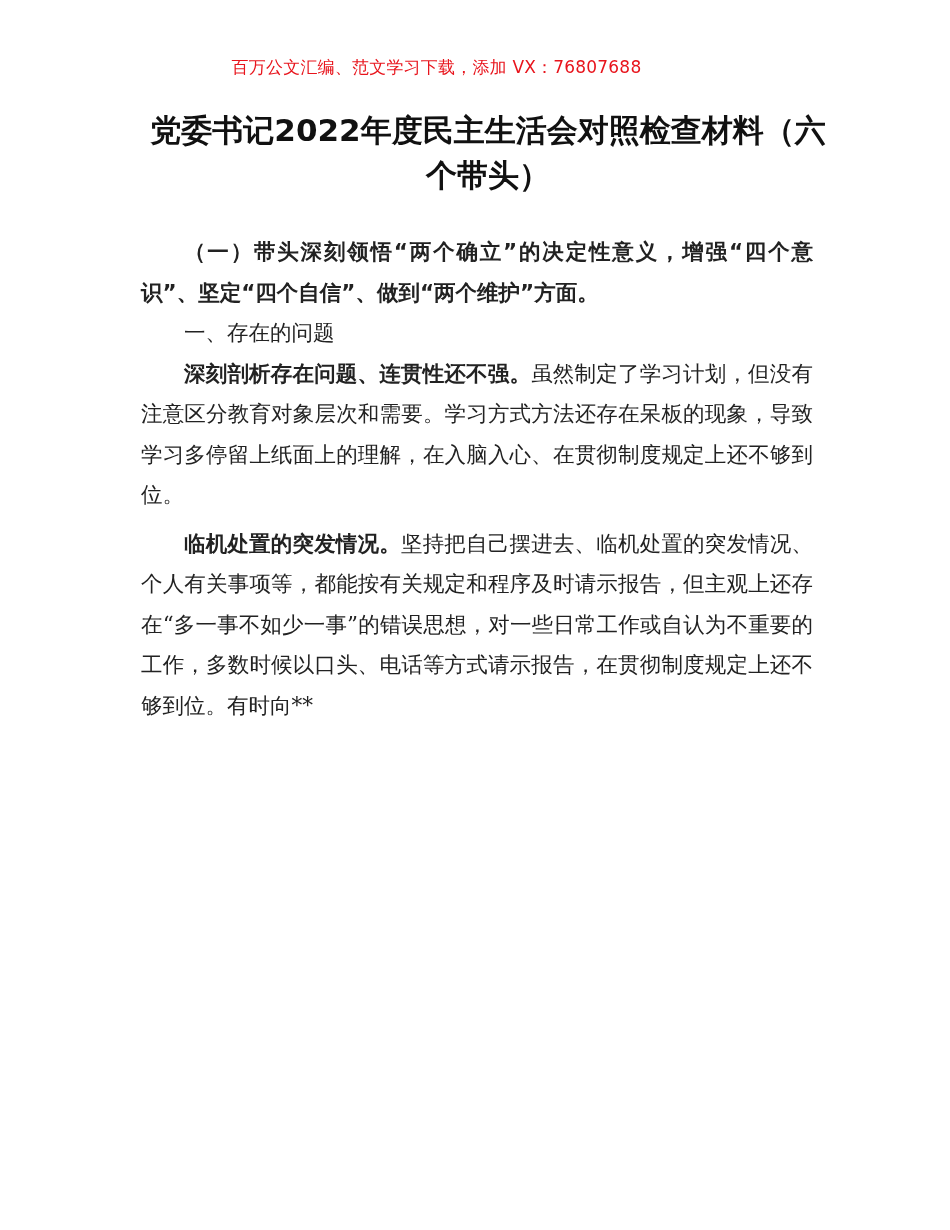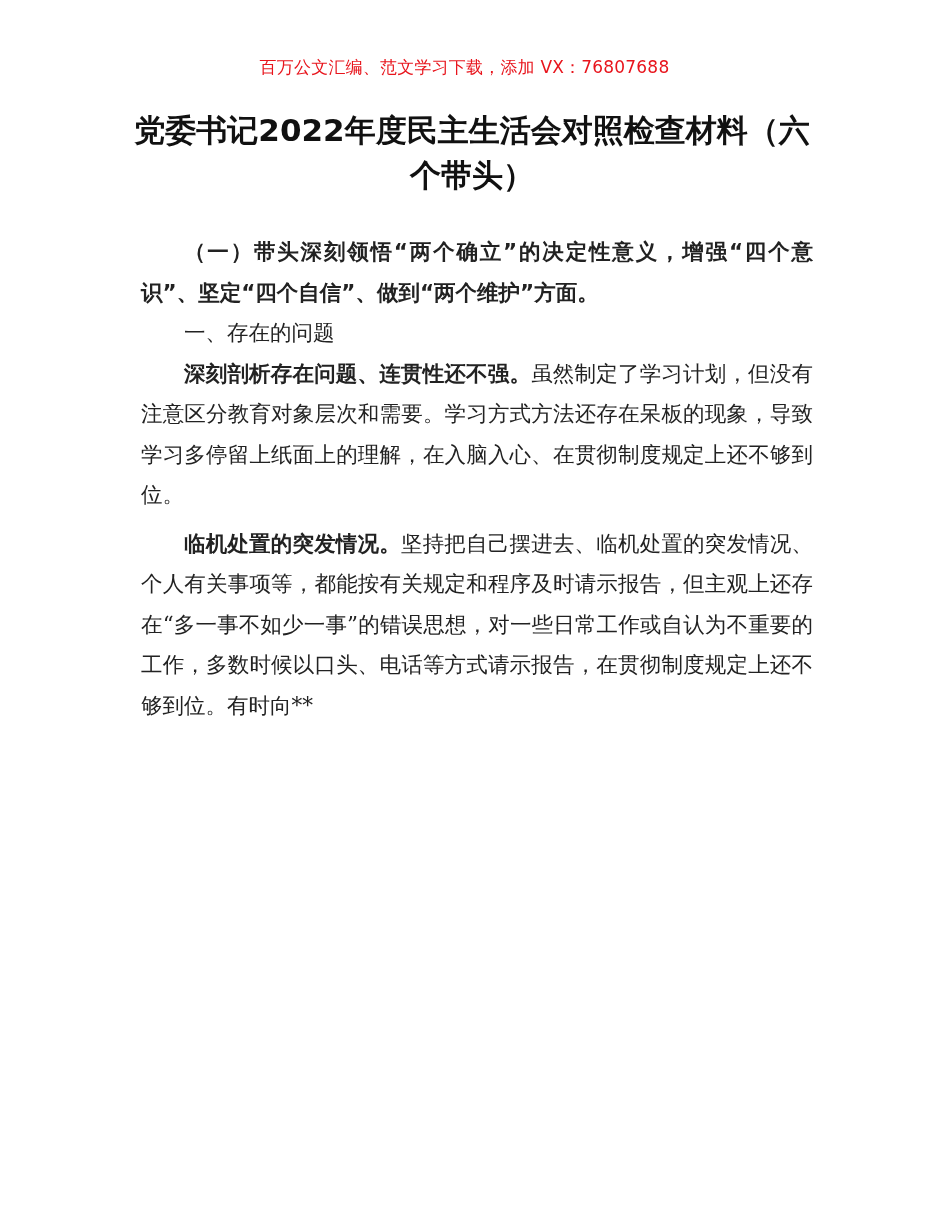--- a/index.html
+++ b/index.html
@@ -1,23 +1,23 @@
 <!DOCTYPE html>
 <html><head>
 <meta charset="utf-8">
 <style>
   html, body { margin: 0; padding: 0; background: #ffffff; }
   body { width: 950px; height: 1230px; position: relative; overflow: hidden; }
   .page { position: absolute; left: 0; top: 0; width: 950px; height: 1230px; background: #fff; }
   .watermark {
     position: absolute; top: 56px; left: 0; width: 873px; text-align: center;
-    color: #e8141c; font-family: "DejaVu Sans", sans-serif; font-size: 17px; letter-spacing: 0.2px; padding-left: 28px;
+    color: #e8141c; font-family: "DejaVu Sans", sans-serif; font-size: 17px; letter-spacing: 0.2px;
   }
   .title {
-    position: absolute; top: 108px; left: 132px; width: 680px; text-align: center;
+    position: absolute; top: 108px; left: 148px; width: 680px; text-align: center;
     font-family: "DejaVu Sans", sans-serif; font-weight: bold; font-size: 31px; line-height: 45px;
     color: #111;
   }
   .body {
     position: absolute; top: 232px; left: 141px; width: 672px;
     font-family: "DejaVu Serif", serif; font-size: 21.5px; line-height: 40.5px; color: #222;
     text-align: justify;
   }
   .body p { margin: 0; text-indent: 2em; }
   .body p.h { font-family: "DejaVu Sans", sans-serif; font-weight: bold; color: #222; }

